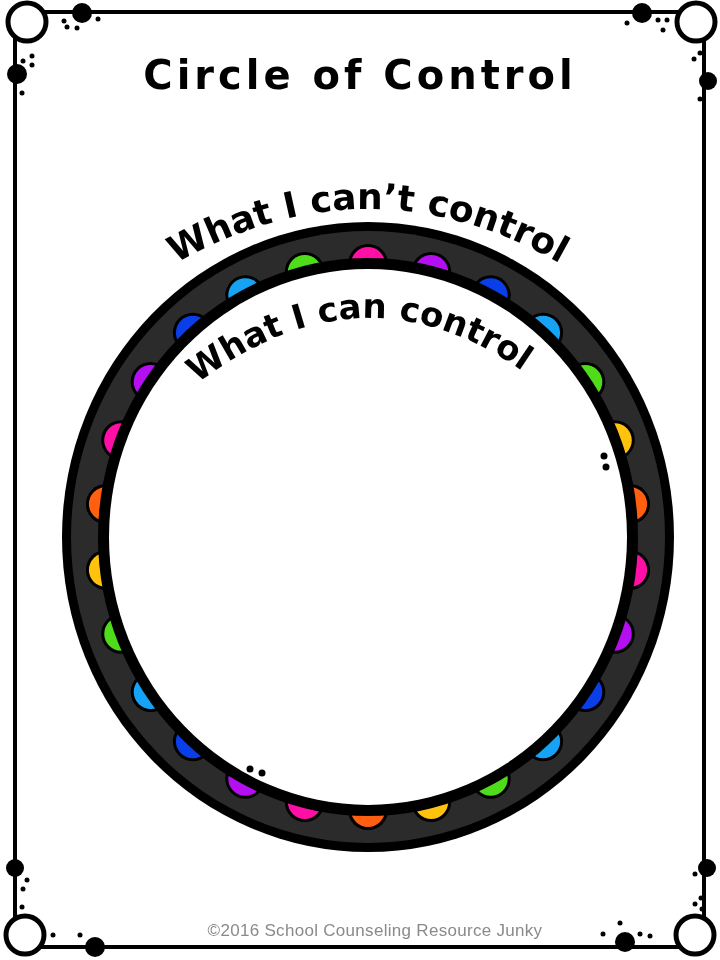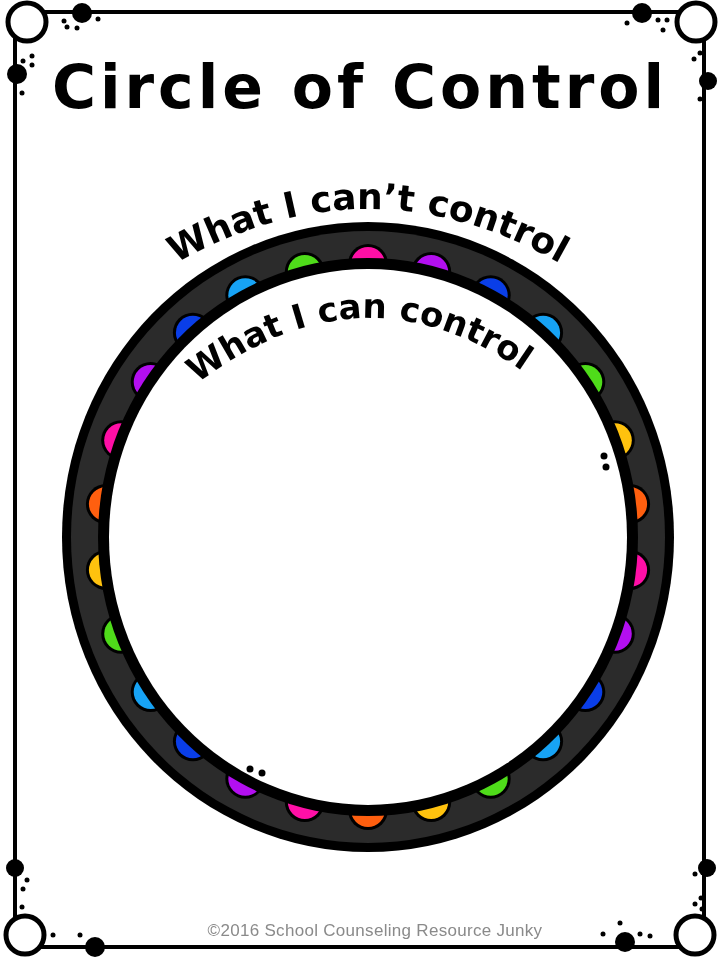--- a/index.html
+++ b/index.html
@@ -1,19 +1,19 @@
 <!DOCTYPE html>
 <html><head>
 <meta charset="utf-8">
 <style>
   html,body{margin:0;padding:0;background:#fff;}
   body{width:720px;height:960px;position:relative;overflow:hidden;font-family:"DejaVu Sans",sans-serif;}
   .page{position:absolute;inset:0;}
   svg{position:absolute;left:0;top:0;}
-  .title{position:absolute;left:0;top:52px;width:720px;text-align:center;font-family:"DejaVu Sans",sans-serif;font-weight:bold;font-size:60px;letter-spacing:4px;color:#000;}
+  .title{position:absolute;left:0;top:52px;width:720px;text-align:center;font-family:"DejaVu Sans",sans-serif;font-weight:bold;font-size:40px;letter-spacing:4px;color:#000;}
   .footer{position:absolute;left:0;top:921px;width:750px;text-align:center;font-family:"Liberation Sans",sans-serif;font-size:17px;color:#8a8a8a;letter-spacing:0.3px;}
 </style>
 </head>
 <body>
 
 <div class="page">
 
   <svg id="frame" width="720" height="960">
 
     <g stroke="#000" stroke-width="4" fill="none">

